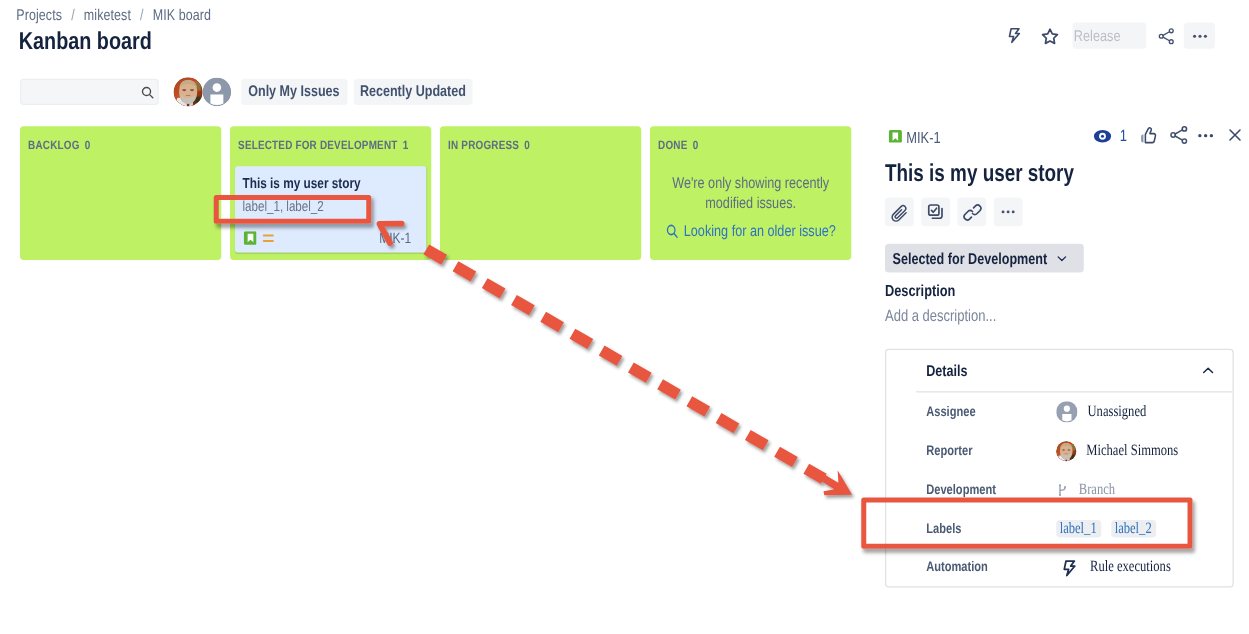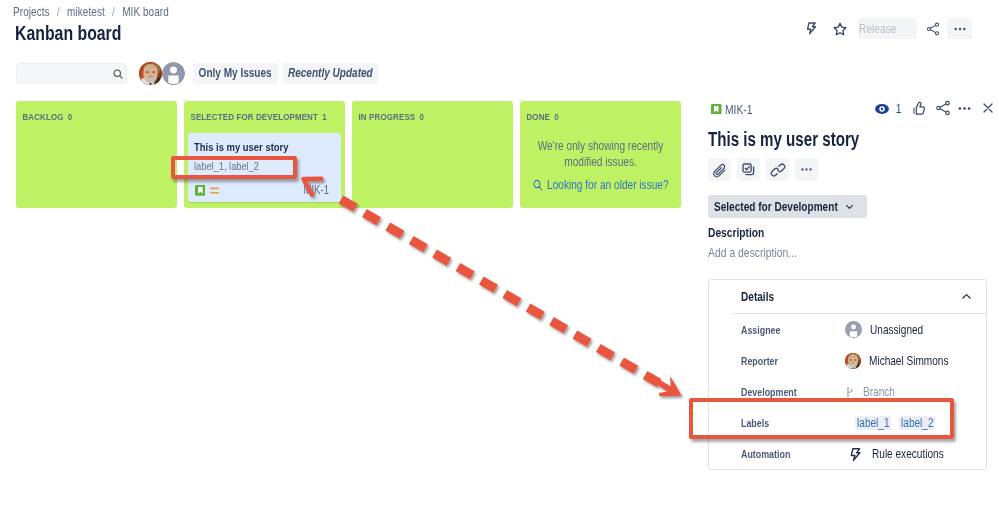--- a/index.html
+++ b/index.html
@@ -62,21 +62,21 @@
   .photo-av { background:#8e3a1b; }
   .photo-av svg { display:block; width:100%; height:100%; filter:blur(0.35px); }
   .filter-btns { display:flex; gap:5px; margin-left:8.5px; }
   .filter-btn {
     height:21px; border-radius:3px; background:#f4f5f7;
     font-size:12.4px; font-weight:bold; color:#42526e; display:flex; align-items:center;
     justify-content:center; cursor:pointer; letter-spacing:0px; white-space:nowrap;
   }
   .filter-btn > span { display:block; transform:scaleX(0.81); }
   .fb1 { width:85px; }
-  .fb2 { width:95px;font-style:italic; }
+  .fb2 { width:95px; }
 
   
   .board { position:absolute; left:16px; top:101px; display:flex; gap:7px; }
   .column {
     width:161px; background:#bef264; border-radius:3px; padding:8px 4px 5px 4px;
     height:107px;
   }
   .col-head { margin-top:2px; font-size:9.6px; font-weight:bold; color:#5e6c84; letter-spacing:0.2px;
               display:flex; gap:5px; white-space:nowrap; line-height:11px; padding-left:3px;
               transform:scaleX(0.825); transform-origin:left center; }
@@ -127,27 +127,27 @@
   .desc-ph { margin-top:5px; font-size:13px; color:#7a869a;
              transform:scaleX(0.80); transform-origin:left top; width:125%; }
 
   .details-card { margin-top:19px; border:1px solid #dfe1e6; border-radius:3px; background:#fff;padding-left:24px; }
   .details-head { height:34px; display:flex; align-items:center; padding:0 13px 0 8px; border-bottom:1px solid #dfe1e6; }
   .details-head .t { font-size:12.6px; font-weight:bold; color:#15233f; transform:scaleX(0.80); transform-origin:left center; }
   .details-head .c { margin-left:auto; cursor:pointer; }
   .det-row { display:flex; align-items:center; height:31px; padding:0 8px; }
   .det-row .lbl { width:103px; font-size:11.1px; font-weight:bold; color:#4b5a74; letter-spacing:0px;
                   transform:scaleX(0.80); transform-origin:left center; }
-  .det-row .val { display:flex; align-items:center; gap:8px; font-size:12.6px; padding-left:1px; color:#15233f; white-space:nowrap; }
+  .det-row .val { display:flex; align-items:center; gap:8px; font-size:12.6px; padding-left:1px; color:#15233f; white-space:nowrap;font-family:Liberation Serif, serif; }
   .det-row .val:not(.chips) > span:last-child { display:block; transform:scaleX(0.80); transform-origin:left center; }
   .det-row .val.muted { color:#8a94a6;gap:11px; }
   .chip { background:#eceef2; border-radius:3px; height:14px; font-size:12.6px; color:#3273bb; cursor:pointer;
           display:flex; align-items:center; justify-content:center; width:36px; }
   .chip > span { display:block; transform:scaleX(0.80); }
-  .chips { display:flex; gap:5px;margin-left:10px; }
+  .chips { display:flex; gap:5px; }
 
   
   .ann-box { position:absolute; border:4px solid #e8563f; border-radius:2px;
              box-shadow:2px 3px 3px rgba(0,0,0,0.35); }
   #ann-svg { position:absolute; left:0; top:0; width:999px; height:507px; pointer-events:none; }
 </style>
 </head>
 <body>
 
 <div id="app">

